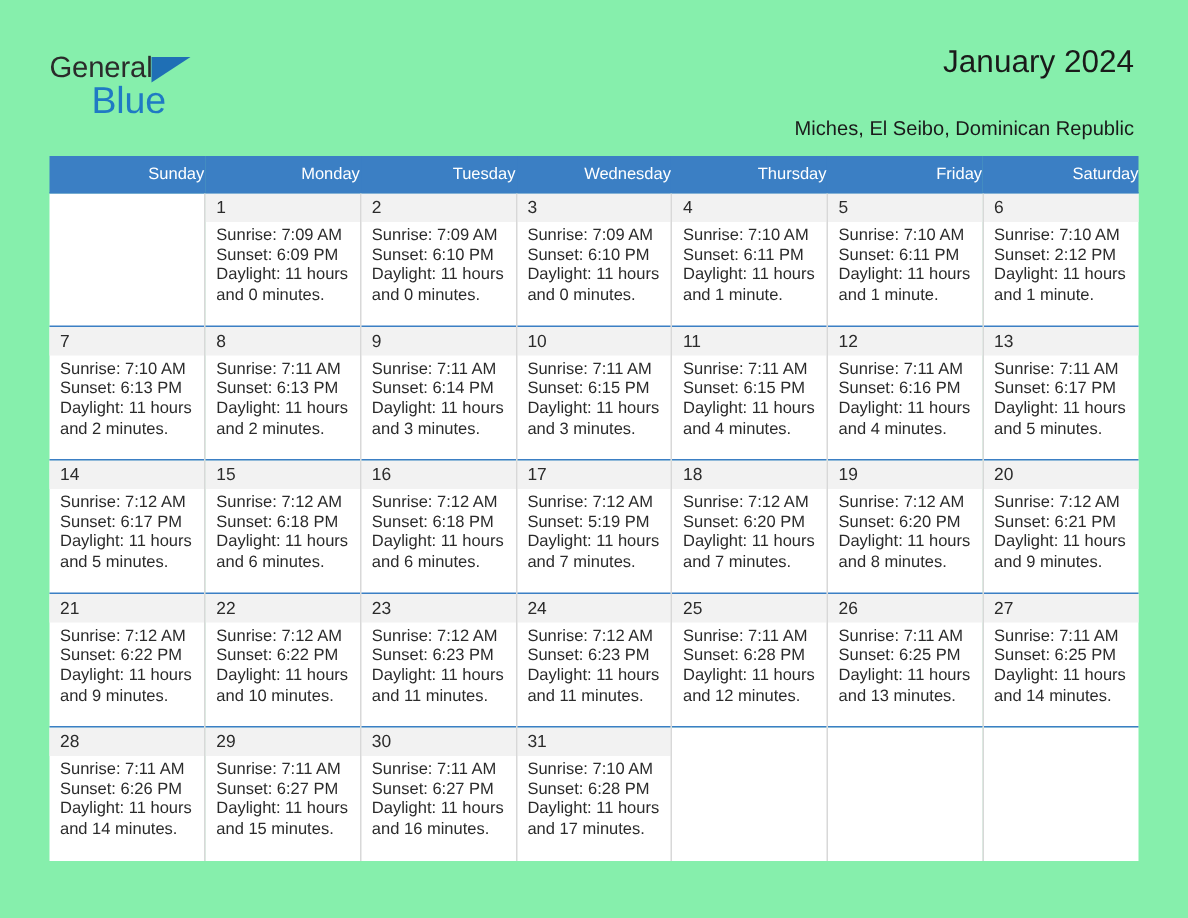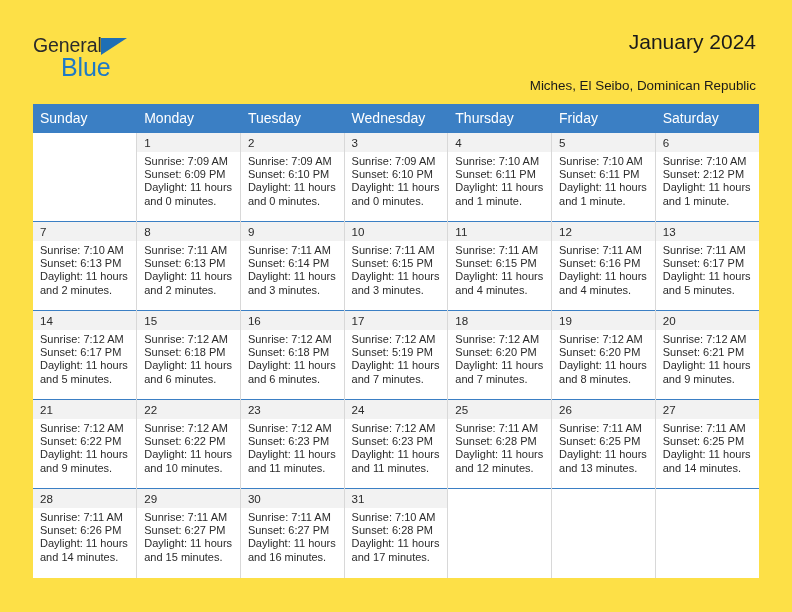--- a/index.html
+++ b/index.html
@@ -9,21 +9,21 @@
     width: 792px;
     height: 612px;
     background: #ffffff;
     font-family: "Liberation Sans", sans-serif;
     color: #1a1a1a;
   }
   .page {
     position: relative;
     width: 792px;
     height: 612px;
-    background: #fde047;
+    background: #86efac;
     overflow: hidden;
   }
 
   
   .top {
     position: absolute;
     left: 0; top: 0;
     width: 792px;
     height: 104px;
   }
@@ -88,23 +88,23 @@
     top: 104px;
     width: 726px;
     border-collapse: collapse;
     table-layout: fixed;
   }
   .calendar col { width: 103.714px; }
 
   thead th {
     background: #3b7fc4;
     color: #ffffff;
-    font-size: 14px;
+    font-size: 11px;
     font-weight: normal;
-    text-align: left;
+    text-align: right;
     padding: 6px 0 6px 7px;
     height: 22px;
     border-right: 1px solid #3b7fc4;
     white-space: nowrap;
   }
   thead th:last-child { border-right: none; }
 
   tbody tr { height: 89px; }
   tbody td {
     vertical-align: top;

